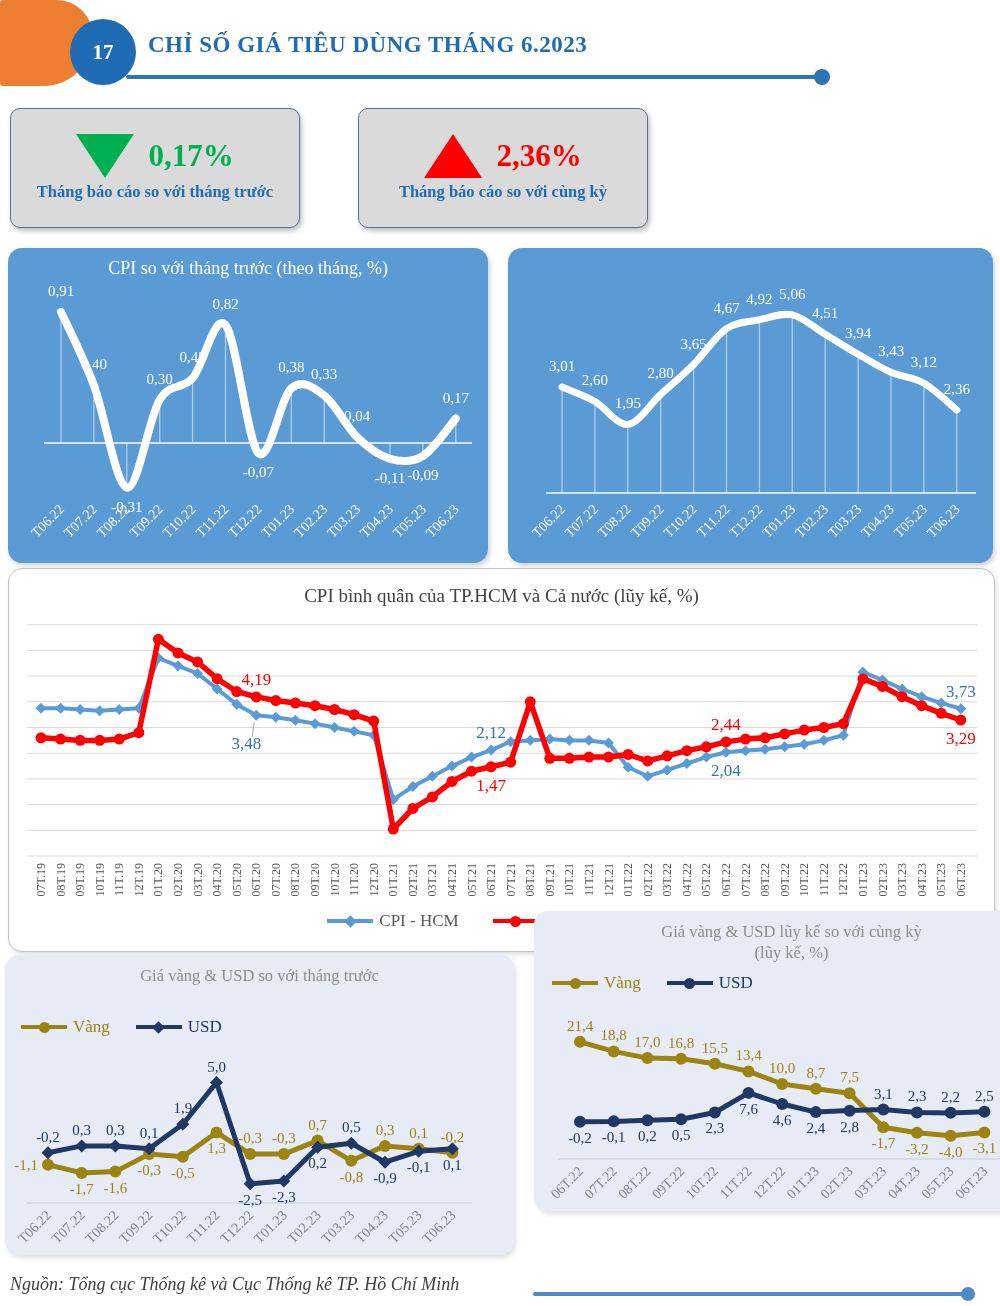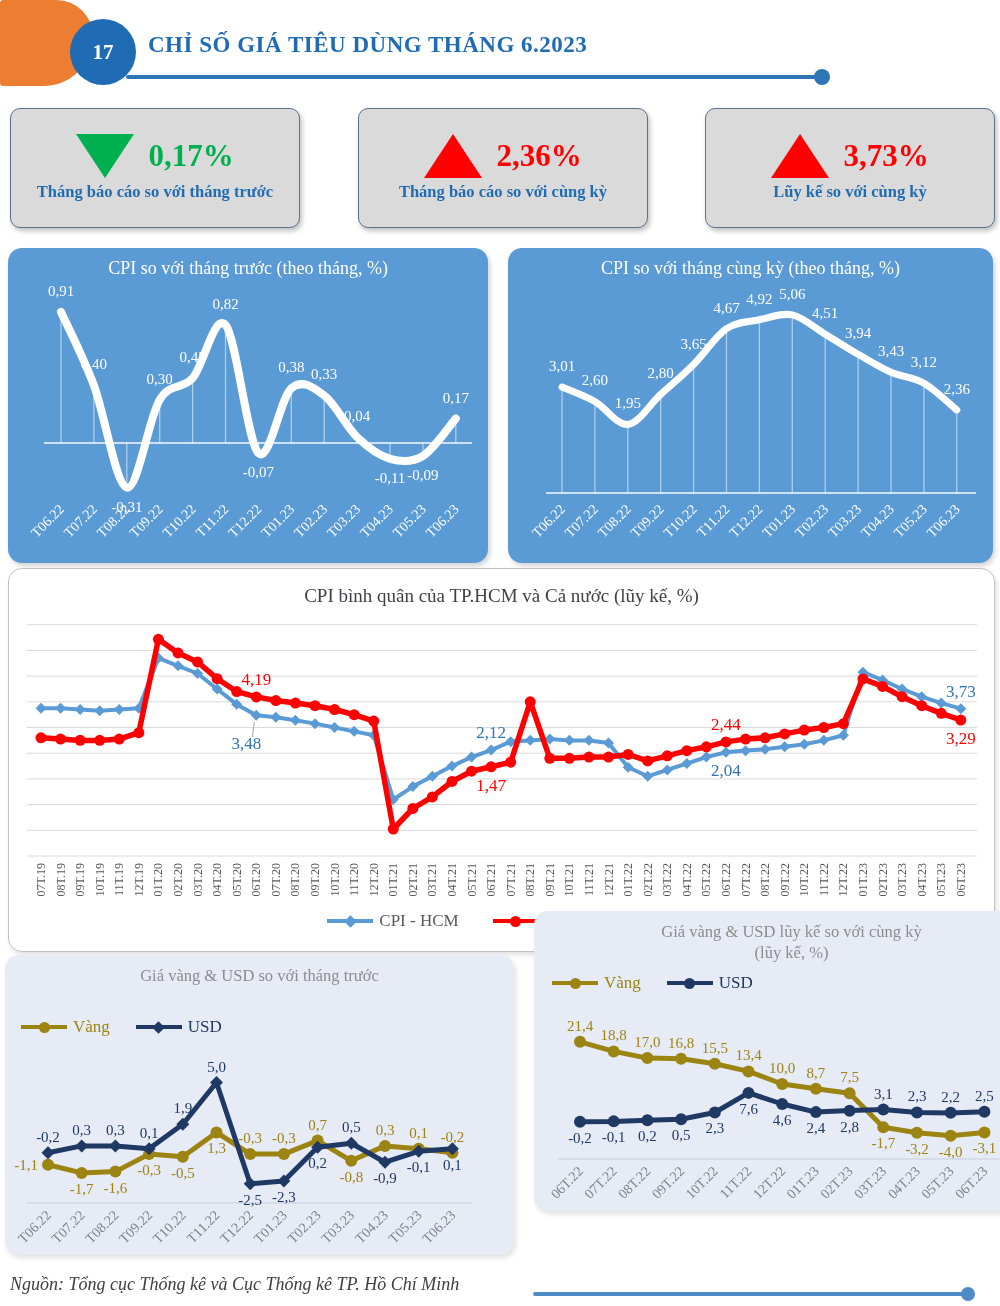--- a/index.html
+++ b/index.html
@@ -71,27 +71,20 @@
     </div>
     <div class="kpi-label">Tháng báo cáo so với tháng trước</div>
   </div>
   <div class="kpi" style="left:358px;width:288px;">
     <div class="kpi-row">
       <span class="tri up" style="border-bottom-color: rgb(255, 0, 0);"></span>
       <span class="kpi-value" style="color: rgb(255, 0, 0);">2,36%</span>
     </div>
     <div class="kpi-label">Tháng báo cáo so với cùng kỳ</div>
   </div>
-  <div class="kpi" style="left:705px;width:288px;">
-    <div class="kpi-row">
-      <span class="tri up" style="border-bottom-color: rgb(255, 0, 0);"></span>
-      <span class="kpi-value" style="color: rgb(255, 0, 0);">3,73%</span>
-    </div>
-    <div class="kpi-label">Lũy kế so với cùng kỳ</div>
-  </div>
 
   <div class="panel blue" style="left:8px;top:248px;width:480px;height:315px;">
     <div class="panel-title">CPI so với tháng trước (theo tháng, %)</div>
     <svg class="chart" id="chartA" width="480" height="315" viewBox="0 0 480 315">
         <line x1="36" y1="195" x2="464" y2="195" stroke="#fff" stroke-width="1.5" opacity="0.95"></line>
         <line x1="53" y1="63.96000000000001" x2="53" y2="195" stroke="#fff" stroke-width="1.3" opacity="0.5"></line>
         <line x1="85.9" y1="137.4" x2="85.9" y2="195" stroke="#fff" stroke-width="1.3" opacity="0.5"></line>
         <line x1="118.8" y1="239.64" x2="118.8" y2="195" stroke="#fff" stroke-width="1.3" opacity="0.5"></line>
         <line x1="151.7" y1="151.8" x2="151.7" y2="195" stroke="#fff" stroke-width="1.3" opacity="0.5"></line>
         <line x1="184.6" y1="130.2" x2="184.6" y2="195" stroke="#fff" stroke-width="1.3" opacity="0.5"></line>
@@ -126,21 +119,20 @@
         <text x="254.39999999999998" y="262" text-anchor="end" fill="#FFFFFF" font-size="14" transform="rotate(-45 254.39999999999998 262)">T12.22</text>
         <text x="287.29999999999995" y="262" text-anchor="end" fill="#FFFFFF" font-size="14" transform="rotate(-45 287.29999999999995 262)">T01.23</text>
         <text x="320.2" y="262" text-anchor="end" fill="#FFFFFF" font-size="14" transform="rotate(-45 320.2 262)">T02.23</text>
         <text x="353.09999999999997" y="262" text-anchor="end" fill="#FFFFFF" font-size="14" transform="rotate(-45 353.09999999999997 262)">T03.23</text>
         <text x="386" y="262" text-anchor="end" fill="#FFFFFF" font-size="14" transform="rotate(-45 386 262)">T04.23</text>
         <text x="418.9" y="262" text-anchor="end" fill="#FFFFFF" font-size="14" transform="rotate(-45 418.9 262)">T05.23</text>
         <text x="451.79999999999995" y="262" text-anchor="end" fill="#FFFFFF" font-size="14" transform="rotate(-45 451.79999999999995 262)">T06.23</text>
       </svg>
   </div>
   <div class="panel blue" style="left:508px;top:248px;width:485px;height:315px;">
-    <div class="panel-title">CPI so với tháng cùng kỳ (theo tháng, %)</div>
     <svg class="chart" id="chartB" width="485" height="315" viewBox="0 0 485 315">
         <line x1="38" y1="245" x2="468" y2="245" stroke="#fff" stroke-width="1.5" opacity="0.95"></line>
         <line x1="54" y1="139.048" x2="54" y2="245" stroke="#fff" stroke-width="1.3" opacity="0.5"></line>
         <line x1="86.9" y1="153.48" x2="86.9" y2="245" stroke="#fff" stroke-width="1.3" opacity="0.5"></line>
         <line x1="119.8" y1="176.36" x2="119.8" y2="245" stroke="#fff" stroke-width="1.3" opacity="0.5"></line>
         <line x1="152.7" y1="146.44" x2="152.7" y2="245" stroke="#fff" stroke-width="1.3" opacity="0.5"></line>
         <line x1="185.6" y1="116.51999999999998" x2="185.6" y2="245" stroke="#fff" stroke-width="1.3" opacity="0.5"></line>
         <line x1="218.5" y1="80.61599999999999" x2="218.5" y2="245" stroke="#fff" stroke-width="1.3" opacity="0.5"></line>
         <line x1="251.39999999999998" y1="71.816" x2="251.39999999999998" y2="245" stroke="#fff" stroke-width="1.3" opacity="0.5"></line>
         <line x1="284.29999999999995" y1="66.888" x2="284.29999999999995" y2="245" stroke="#fff" stroke-width="1.3" opacity="0.5"></line>

